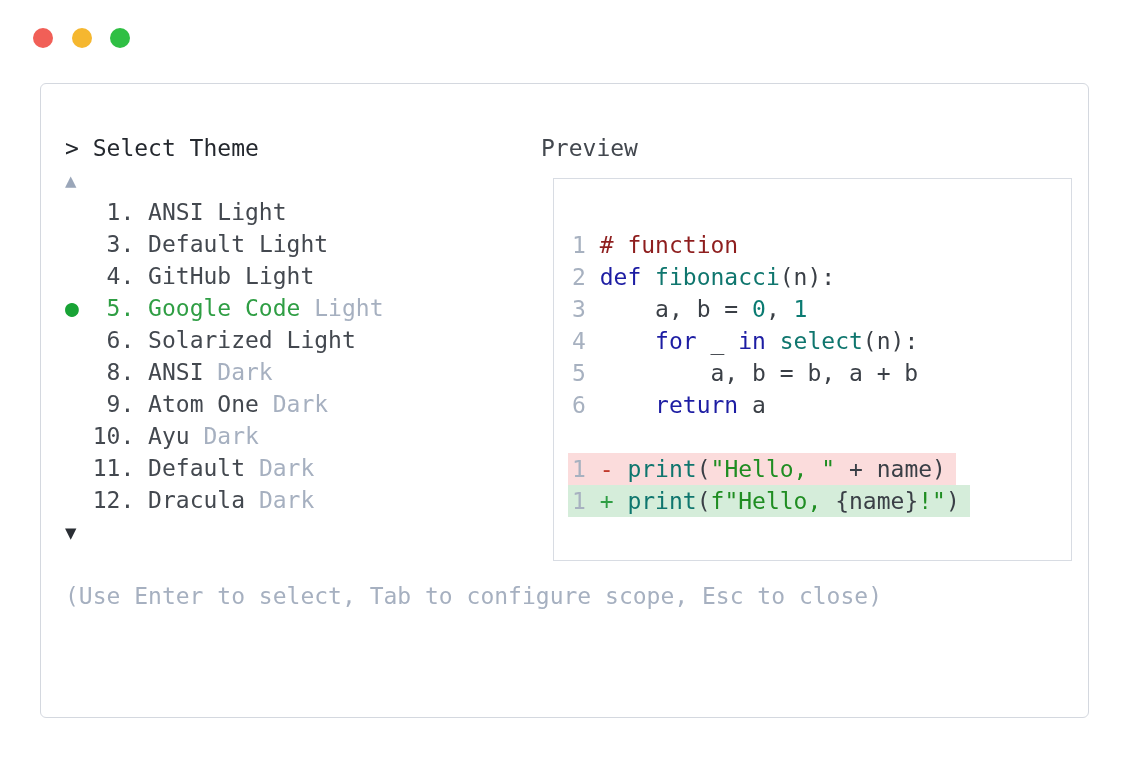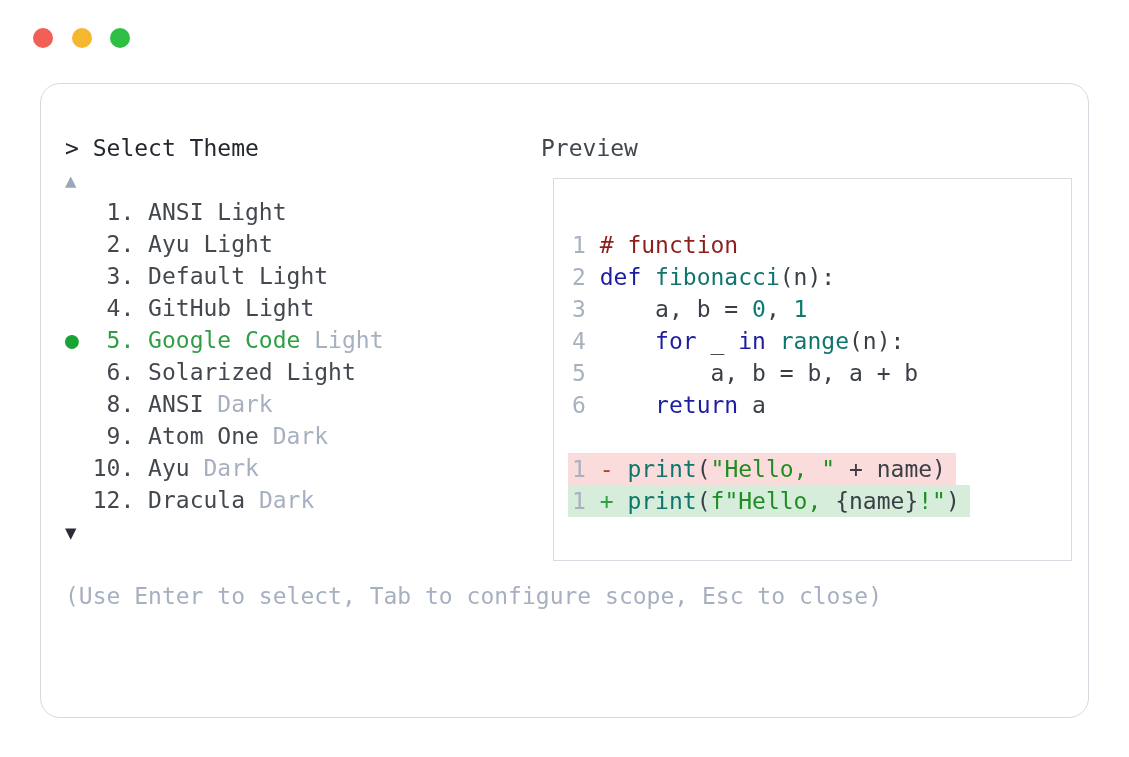--- a/index.html
+++ b/index.html
@@ -7,21 +7,21 @@
   body { font-family:"DejaVu Sans Mono","Liberation Mono",monospace; font-size:23px; color:#43484f; position:relative; }
 
   
   .traffic { position:absolute; top:28px; width:20px; height:20px; border-radius:50%; }
   .dot-close { left:33px;  }
   .dot-min   { left:72px;  }
   .dot-zoom  { left:110px; }
 
   
   .panel { position:absolute; left:40px; top:83px; width:1049px; height:635px;
-           border:1.5px solid #d4d8df; border-radius:20px; background:#fff;padding-left:12px; }
+           border:1.5px solid #d4d8df; border-radius:6px; background:#fff;padding-left:12px; }
 
   .left-col  { position:absolute; left:24px; top:48px; width:470px; }
   .right-col { position:absolute; left:500px; top:48px; width:521px; }
 
   .row { line-height:32px; white-space:pre; }
 
   .sel-title { color:#24282e; }
   .arrow { font-size:19px; }
   .arrow-up { color:#9aa6b9; }
   .arrow-down { color:#2a2e34; }
@@ -59,42 +59,42 @@
 <span class="traffic dot-min" style="background: rgb(245, 183, 47);"></span>
 <span class="traffic dot-zoom" style="background: rgb(47, 191, 68);"></span>
 
 <div class="panel">
 
   <div class="left-col">
     <div class="row sel-title">&gt; Select Theme</div>
     <div class="row arrow arrow-up">▲</div>
     <div id="theme-list">
         <div class="row item"><span class="ind">  </span><span class=""> 1. </span><span class="">ANSI</span><span class=""> Light</span></div>
-        <div class="row item"><span class="ind">  </span><span class=""> 2. </span><span class="">Ayu</span><span class=""> Light</span></div>
         <div class="row item"><span class="ind">  </span><span class=""> 3. </span><span class="">Default</span><span class=""> Light</span></div>
         <div class="row item"><span class="ind">  </span><span class=""> 4. </span><span class="">GitHub</span><span class=""> Light</span></div>
         <div class="row item"><span class="ind">● </span><span class="sel-green"> 5. </span><span class="sel-green">Google Code</span><span class="muted"> Light</span></div>
         <div class="row item"><span class="ind">  </span><span class=""> 6. </span><span class="">Solarized</span><span class=""> Light</span></div>
         <div class="row item"><span class="ind">  </span><span class=""> 8. </span><span class="">ANSI</span><span class="muted"> Dark</span></div>
         <div class="row item"><span class="ind">  </span><span class=""> 9. </span><span class="">Atom One</span><span class="muted"> Dark</span></div>
         <div class="row item"><span class="ind">  </span><span class="">10. </span><span class="">Ayu</span><span class="muted"> Dark</span></div>
+        <div class="row item"><span class="ind">  </span><span class="">11. </span><span class="">Default</span><span class="muted"> Dark</span></div>
         <div class="row item"><span class="ind">  </span><span class="">12. </span><span class="">Dracula</span><span class="muted"> Dark</span></div>
       </div>
     <div class="row arrow arrow-down">▼</div>
     <div class="row help">(Use Enter to select, Tab to configure scope, Esc to close)</div>
   </div>
 
   <div class="right-col">
     <div class="preview-title">Preview</div>
     <div class="preview-box">
       <div id="code-lines">
           <div class="code-line"><span class="ln">1 </span><span class="com"># function</span></div>
           <div class="code-line"><span class="ln">2 </span><span class="kw">def</span><span class="pl"> </span><span class="ty">fibonacci</span><span class="pl">(n):</span></div>
           <div class="code-line"><span class="ln">3 </span><span class="pl">    a, b = </span><span class="li">0</span><span class="pl">, </span><span class="li">1</span></div>
-          <div class="code-line"><span class="ln">4 </span><span class="pl">    </span><span class="kw">for</span><span class="pl"> _ </span><span class="kw">in</span><span class="pl"> </span><span class="ty">range</span><span class="pl">(n):</span></div>
+          <div class="code-line"><span class="ln">4 </span><span class="pl">    </span><span class="kw">for</span><span class="pl"> _ </span><span class="kw">in</span><span class="pl"> </span><span class="ty">select</span><span class="pl">(n):</span></div>
           <div class="code-line"><span class="ln">5 </span><span class="pl">        a, b = b, a + b</span></div>
           <div class="code-line"><span class="ln">6 </span><span class="pl">    </span><span class="kw">return</span><span class="pl"> a</span></div>
           <div class="code-line">&nbsp;</div>
           <div class="code-line"><span class="diff-span diff-removed-bg"><span class="ln">1 </span><span class="rm">-</span><span class="pl"> </span><span class="ty">print</span><span class="pl">(</span><span class="st">"Hello, "</span><span class="pl"> + name)</span></span></div>
           <div class="code-line"><span class="diff-span diff-added-bg"><span class="ln">1 </span><span class="ad">+</span><span class="pl"> </span><span class="ty">print</span><span class="pl">(</span><span class="st">f"Hello, </span><span class="pl">{name}</span><span class="st">!"</span><span class="pl">)</span></span></div>
         </div>
     </div>
   </div>
 
 </div>

